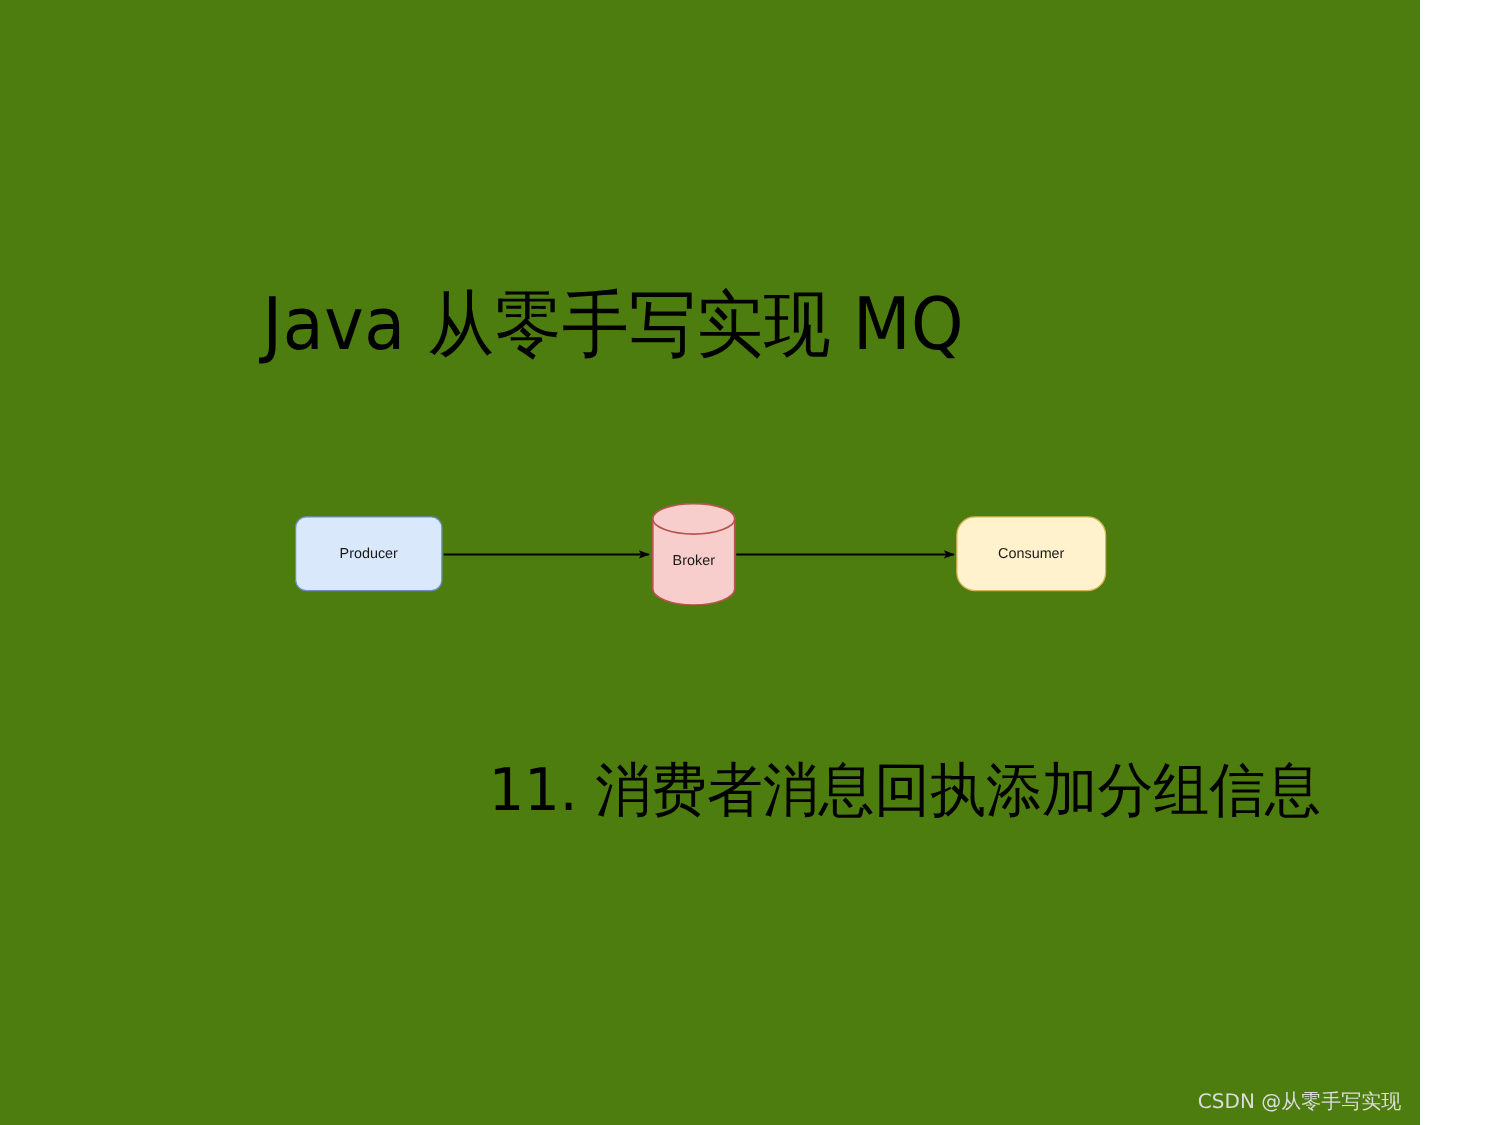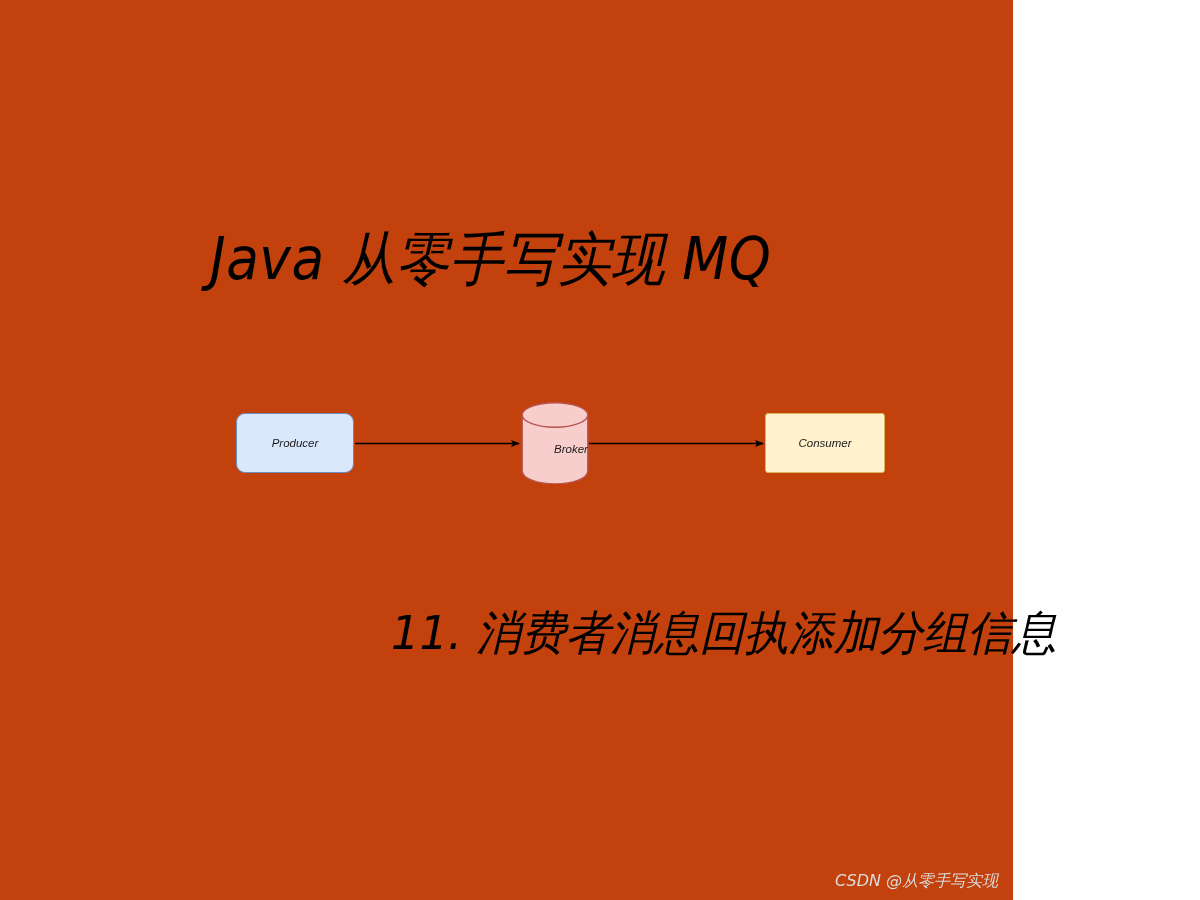--- a/index.html
+++ b/index.html
@@ -8,24 +8,23 @@
   }
   body {
     width: 1200px;
     height: 900px;
     background: #ffffff;
     font-family: "Liberation Sans", sans-serif;
     overflow: hidden;
   }
   .slide {
     position: relative;
-    width: 1013px;
+    width: 1136px;
     height: 900px;
-    background: #c2410c;
-    font-style: italic;
+    background: #4d7c0f;
   }
 
   
   .title {
     position: absolute;
     left: 210px;
     top: 222px;
     font-family: "DejaVu Sans", sans-serif;
     font-size: 58px;
     line-height: 74px;
@@ -68,39 +67,39 @@
     border-radius: 9px;
   }
 
   .node-consumer {
     left: 765px;
     top: 413px;
     width: 120px;
     height: 60px;
     background: #fff2cc;
     border: 1.4px solid #d6b656;
-    border-radius: 3px;
+    border-radius: 15px;
   }
 
   
   .cylinder-wrap {
     position: absolute;
     left: 521px;
     top: 402px;
     width: 68px;
     height: 82px;
   }
   .cyl-svg {
     position: absolute;
     left: 0;
     top: 0;
   }
   .cyl-label {
     position: absolute;
-    left: 16px;
+    left: 0;
     top: 0;
     width: 68px;
     height: 82px;
     display: flex;
     align-items: center;
     justify-content: center;
     padding-top: 12px;
     box-sizing: border-box;
     font-family: "Liberation Sans", sans-serif;
     font-size: 11.5px;

